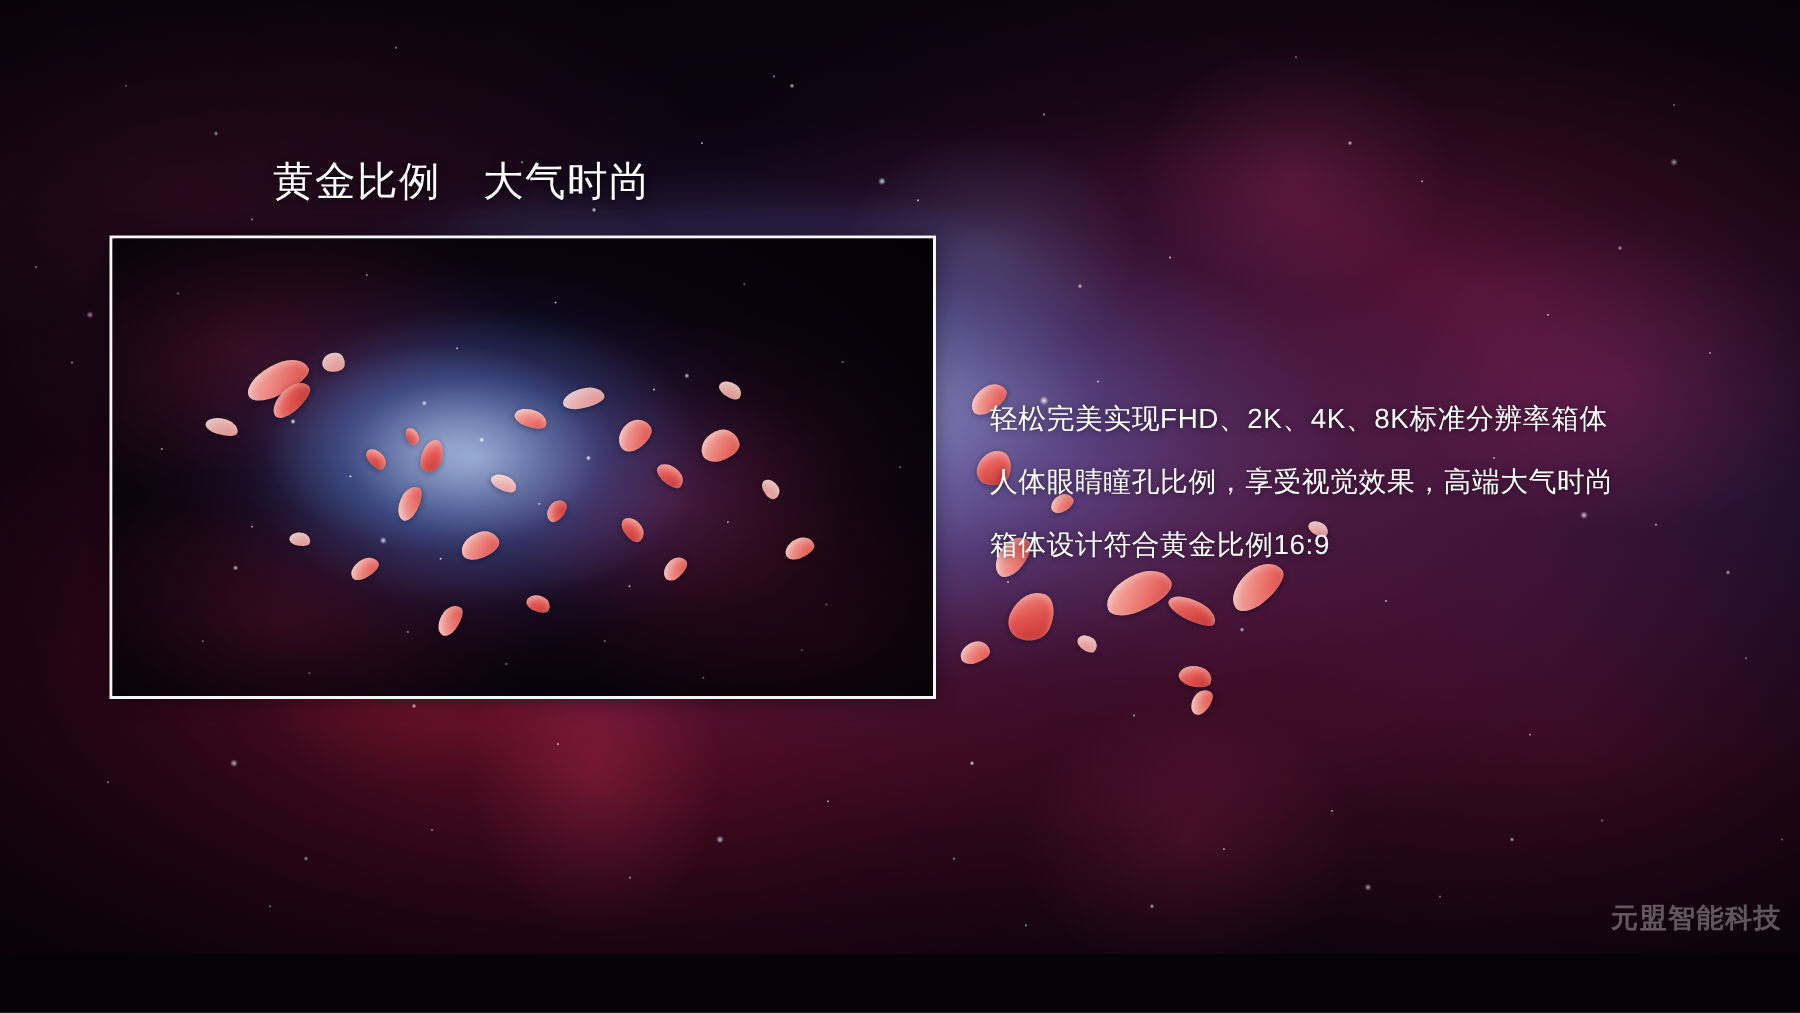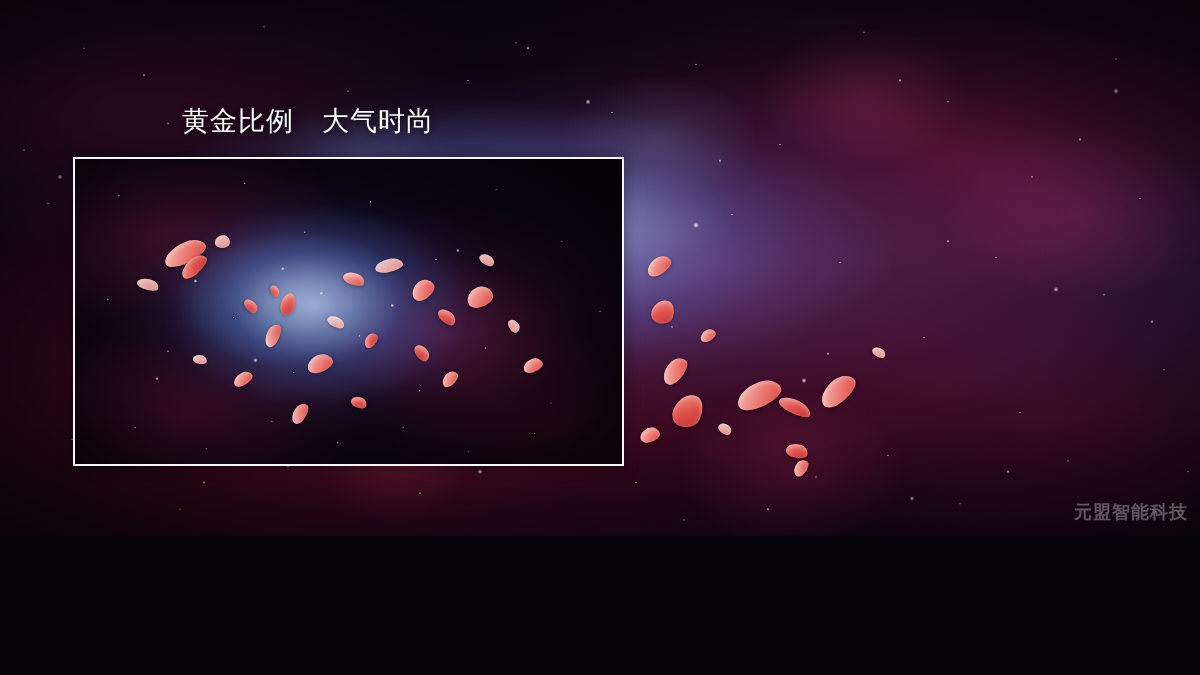--- a/index.html
+++ b/index.html
@@ -5,21 +5,21 @@
   * { margin:0; padding:0; box-sizing:border-box; }
   html, body {
     width:1200px; height:675px;
     background:#050208;
     overflow:hidden;
     font-family:"Liberation Sans", sans-serif;
   }
 
   #slide {
     position:relative;
-    width:1200px; height:536px;
+    width:1200px; height:636px;
     overflow:hidden;
     background:#404040;
   }
 
   
   .bg-layer { position:absolute; inset:0; }
 
   .neb-base {
     background:
       radial-gradient(ellipse 48% 42% at 45% 46%, rgba(150,180,255,0.55) 0%, rgba(70,95,190,0.34) 34%, rgba(30,35,95,0.12) 62%, rgba(0,0,0,0) 80%),
@@ -321,16 +321,21 @@
   <div class="petal" style="left:640px; top:428px; width:20px; height:14px; transform:rotate(-14deg);"></div>
   <div class="petal pale" style="left:718px; top:424px; width:14px; height:10px; transform:rotate(40deg);"></div>
   <div class="petal" style="left:736px; top:383px; width:46px; height:24px; transform:rotate(-22deg);"></div>
   <div class="petal deep" style="left:778px; top:400px; width:34px; height:14px; transform:rotate(28deg);"></div>
   <div class="petal" style="left:818px; top:380px; width:40px; height:22px; transform:rotate(-38deg);"></div>
   <div class="petal deep" style="left:786px; top:444px; width:22px; height:14px; transform:rotate(16deg);"></div>
   <div class="petal" style="left:792px; top:462px; width:18px; height:12px; transform:rotate(-50deg);"></div>
   <div class="petal pale" style="left:872px; top:348px; width:14px; height:9px;  transform:rotate(34deg);"></div>
   <div class="petal" style="left:700px; top:330px; width:16px; height:11px; transform:rotate(-26deg);"></div>
 
+  <div id="body-copy">
+    <div class="line">轻松完美实现FHD、2K、4K、8K标准分辨率箱体</div>
+    <div class="line">人体眼睛瞳孔比例，享受视觉效果，高端大气时尚</div>
+    <div class="line">箱体设计符合黄金比例16:9</div>
+  </div>
 
   <div id="watermark">元盟智能科技</div>
 
 </div>
 
 </body></html>

